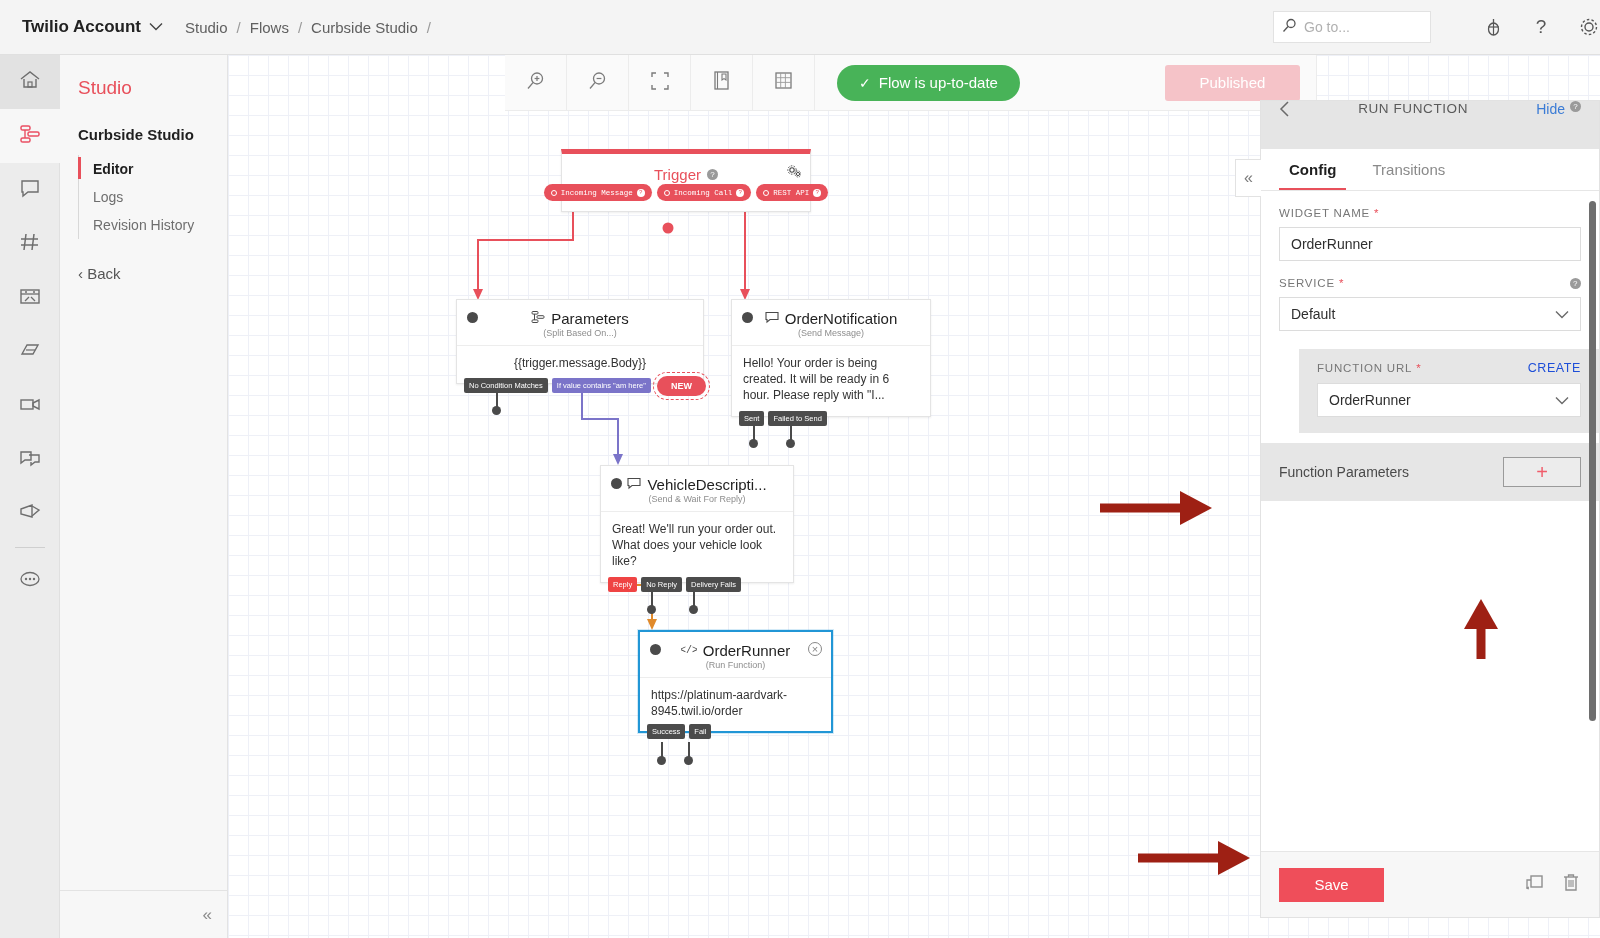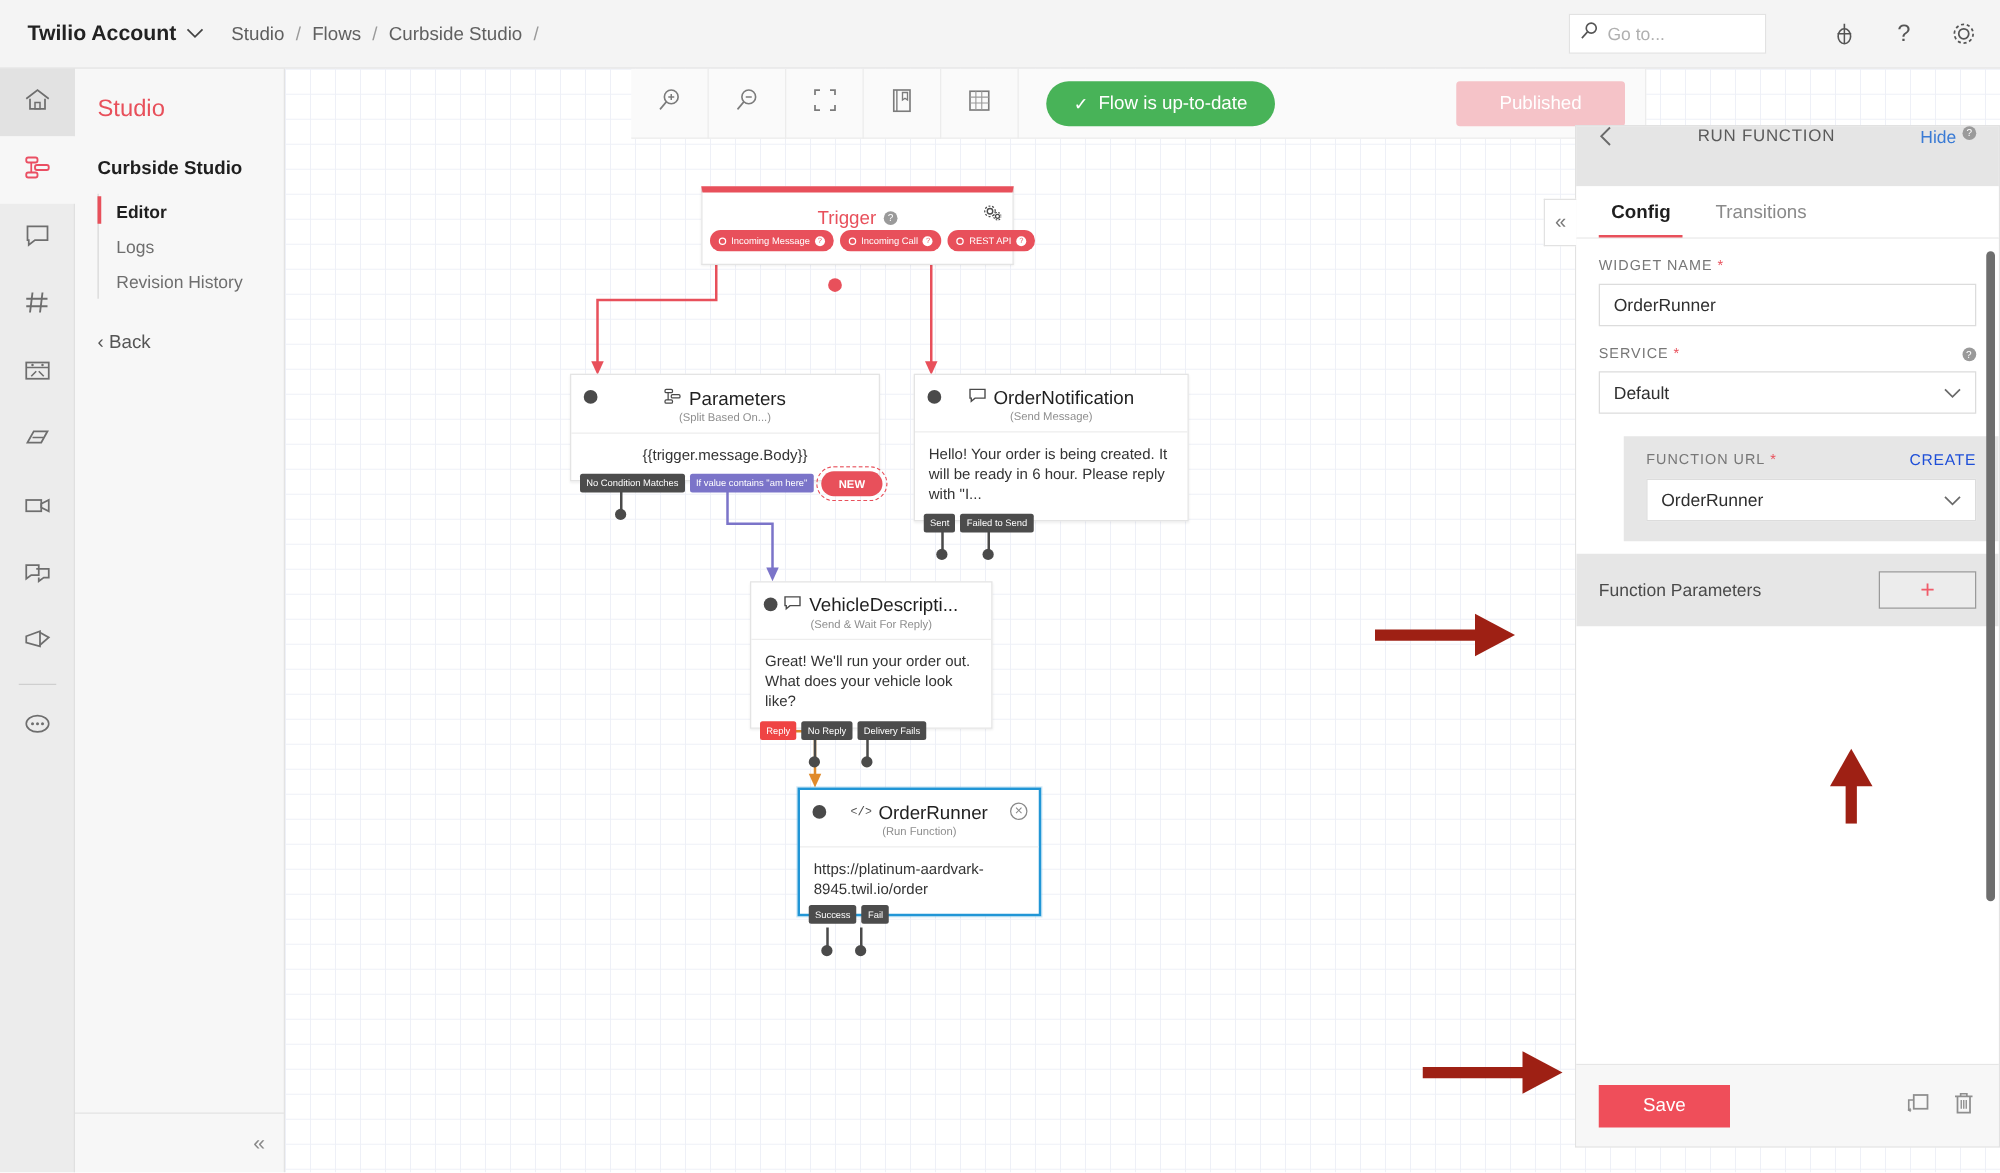--- a/index.html
+++ b/index.html
@@ -14,21 +14,21 @@
   .header {
     position: absolute; left: 0; top: 0; width: 1600px; height: 55px;
     background: #f4f4f4; border-bottom: 1px solid #e0e0e0;
     display: flex; align-items: center;
   }
   .acct { font-size: 17px; font-weight: bold; color: #222; margin-left: 22px; }
   .acct-caret { margin-left: 8px; font-size: 12px; color: #444; }
   .crumbs { display: flex; align-items: center; margin-left: 22px; font-size: 15px; color: #606060; }
   .crumbs span.c { margin: 0 0px; }
   .crumbs .sep { margin: 0 9px; color: #9a9a9a; }
-  .hdr-right { margin-left: auto; display: flex; align-items: center; padding-right: 18px; }
+  .hdr-right { margin-left: auto; display: flex; align-items: center; padding-right: 0; }
   .searchbox {
     width: 158px; height: 32px; background: #fff; border: 1px solid #e2e2e2;
     display: flex; align-items: center; padding: 0 8px; margin-right: 26px;
   }
   .searchbox .ph { font-size: 14px; color: #b0b0b0; margin-left: 7px; }
   .hicon { margin-left: 26px; color: #555; display: flex; align-items: center; }
 
   
   .rail {
     position: absolute; left: 0; top: 55px; width: 60px; height: 883px;
@@ -122,21 +122,21 @@
   .pill.purple { background: #7b74c9; }
   .pill.orange { background: #ef4444; }
   .conn-dot { position: absolute; width: 9px; height: 9px; border-radius: 50%; background: #4a4a4a; }
   .conn-stem { position: absolute; width: 1.5px; background: #4a4a4a; }
 
   
   #trigger-node {
     left: 333px; top: 94px; width: 250px; border-top: 5px solid #e8505b; padding-bottom: 10px;
   }
   #trigger-node .node-title { color: #e8505b; font-size: 15px; padding-top: 12px; }
-  .trg-pills { display: flex; justify-content: space-between; gap: 5px; padding: 0 6px; }
+  .trg-pills { display: flex; justify-content: center; gap: 5px; padding: 0 6px; font-family: Liberation Mono, monospace; }
   .trg-pill {
     background: #e8505b; color: #fff; border-radius: 10px; height: 17px;
     display: flex; align-items: center; gap: 4px; padding: 0 7px;
     font-size: 7.5px; white-space: nowrap;
   }
   .trg-pill .ring {
     width: 6px; height: 6px; border-radius: 50%; border: 1px solid #fff; display: inline-block;
   }
   .trg-pill .q {
     width: 8px; height: 8px; border-radius: 50%; background: #fff; color: #e8505b;
@@ -514,21 +514,21 @@
       <div class="node-body" style="text-align:center;">{{trigger.message.Body}}</div>
       <div class="pill-row">
         <div class="pill dark">No Condition Matches</div>
         <div class="pill purple">If value contains "am here"</div>
       </div>
       <div class="new-pill" style="left:200px;bottom:-13px;">NEW</div>
       <div class="conn-stem" style="left:39px;bottom:-27px;height:18px;"></div>
       <div class="conn-dot" style="left:35px;bottom:-32px;"></div>
     </div>
 
-    <div class="node" style="left:503px;top:244px;width:220px;">
+    <div class="node" style="left:503px;top:244px;width:200px;">
       <div class="node-dot"></div>
       <div class="node-title">
         <span>
           <svg width="14" height="13" viewBox="0 0 14 13">
               <path d="M1 1.5H13V8.5H5L2 11V8.5H1Z" stroke="#4a4a4a" stroke-width="1.1" fill="none"></path>
             </svg>
         </span>
         <span>OrderNotification</span>
       </div>
       <div class="node-sub">(Send Message)</div>

